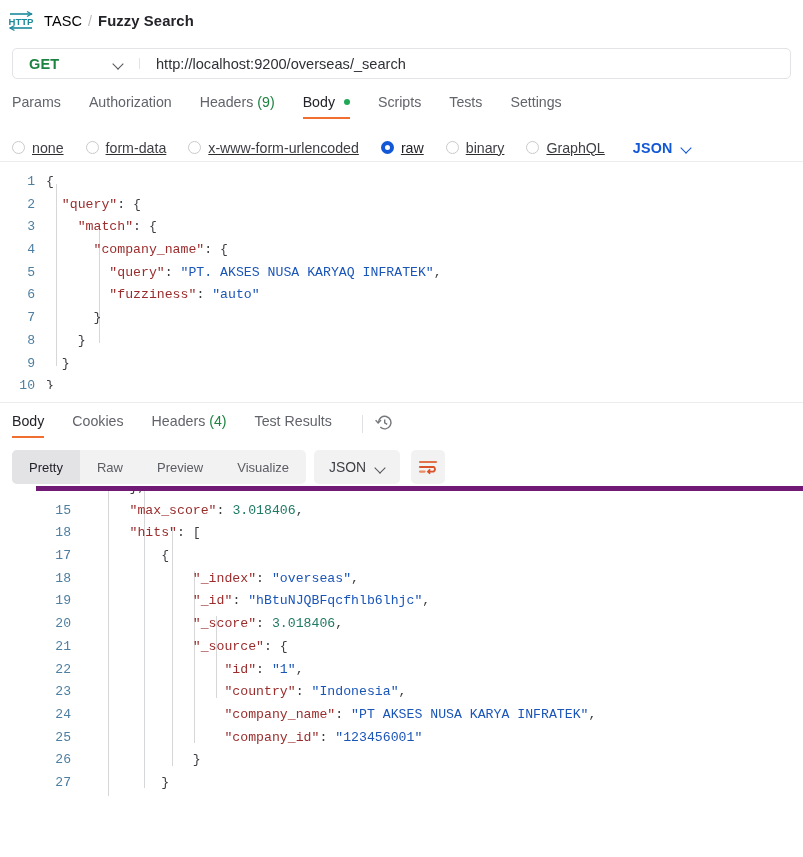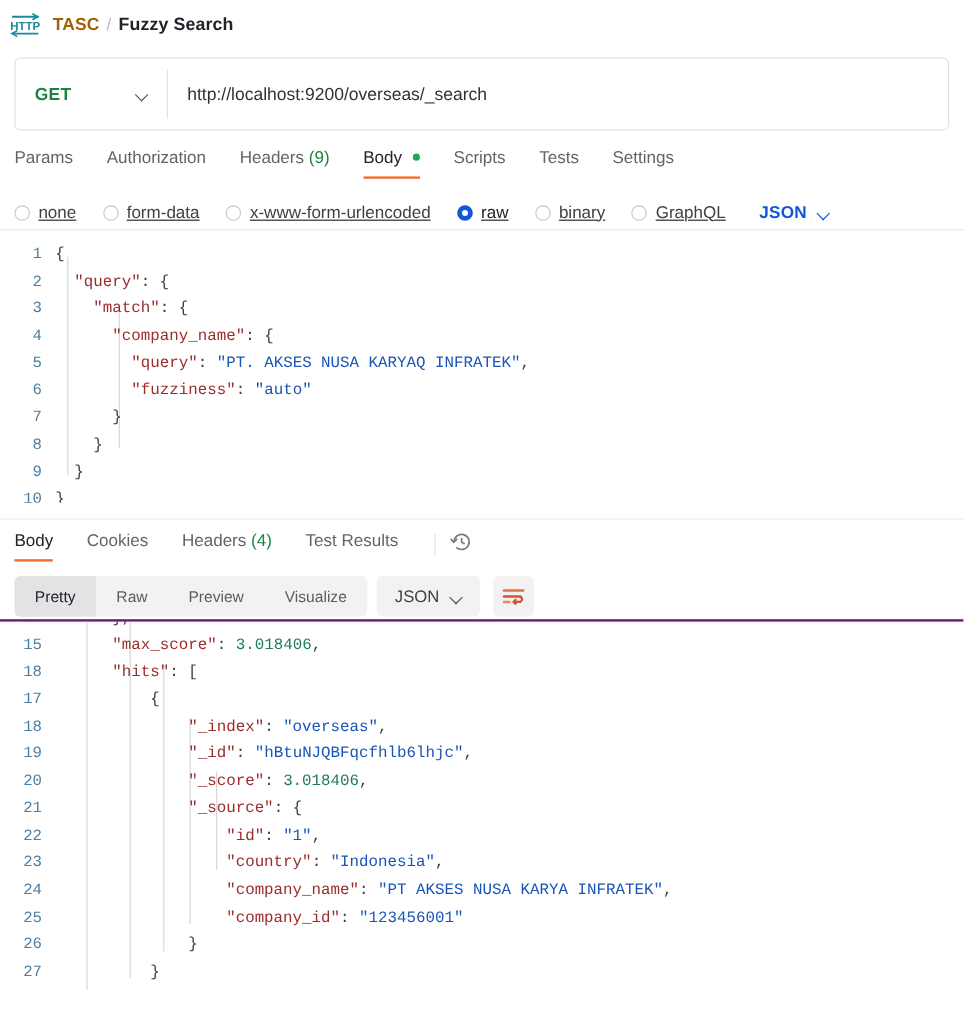--- a/index.html
+++ b/index.html
@@ -22,42 +22,41 @@
     padding: 0 0 0 8px;
   }
   .http-icon {
     width: 26px; height: 22px;
     position: relative;
     margin-right: 10px;
     flex: 0 0 auto;
   }
   .crumb-root {
     font-size: 14.5px;
-    color: #a16207;
+    color: #000000;
     letter-spacing: .1px;
-    font-weight: bold;
   }
   .crumb-sep {
     font-size: 14.5px;
     color: #bdbdc2;
     margin: 0 6px;
   }
   .crumb-leaf {
     font-size: 14.8px;
     font-weight: bold;
     color: #22242a;
     letter-spacing: .1px;
   }
 
   
   .urlrow {
     padding: 6px 12px 0 12px;
   }
   .urlbar {
-    height: 61px;
+    height: 31px;
     border: 1px solid #e2e3e6;
     border-radius: 5px;
     display: flex;
     align-items: stretch;
     background: #fff;
   }
   .method {
     width: 126px;
     display: flex;
     align-items: center;
@@ -295,22 +294,23 @@
     margin-left: 11px;
     display: flex;
     align-items: center;
     justify-content: center;
     cursor: pointer;
   }
 
   #resp-editor {
     height: 310px;
     overflow: hidden;
-    border-top: 2px solid #701a75;
+    border-top: 5px solid #701a75;
     position: relative;
+    margin-left: 36px;
   }
   #resp-editor .inner { position: relative; margin-top: -14px; }
   #resp-editor .guide-a { left: 72px; top: 0px;  height: 307px; }
   #resp-editor .guide-b { left: 108px; top: 0px; height: 297px; }
   #resp-editor .guide-c { left: 136px; top: 36px; height: 239px; }
   #resp-editor .guide-d { left: 158px; top: 80px; height: 172px; }
   #resp-editor .guide-e { left: 180px; top: 125px; height: 82px; }
 </style>
 </head>
 <body>

